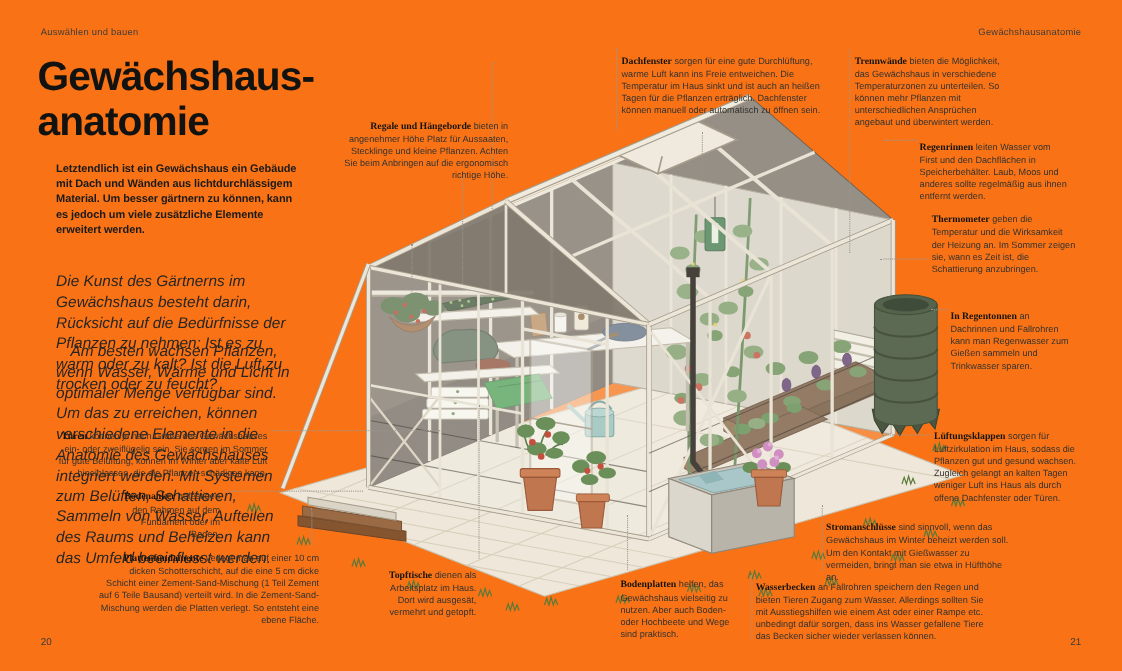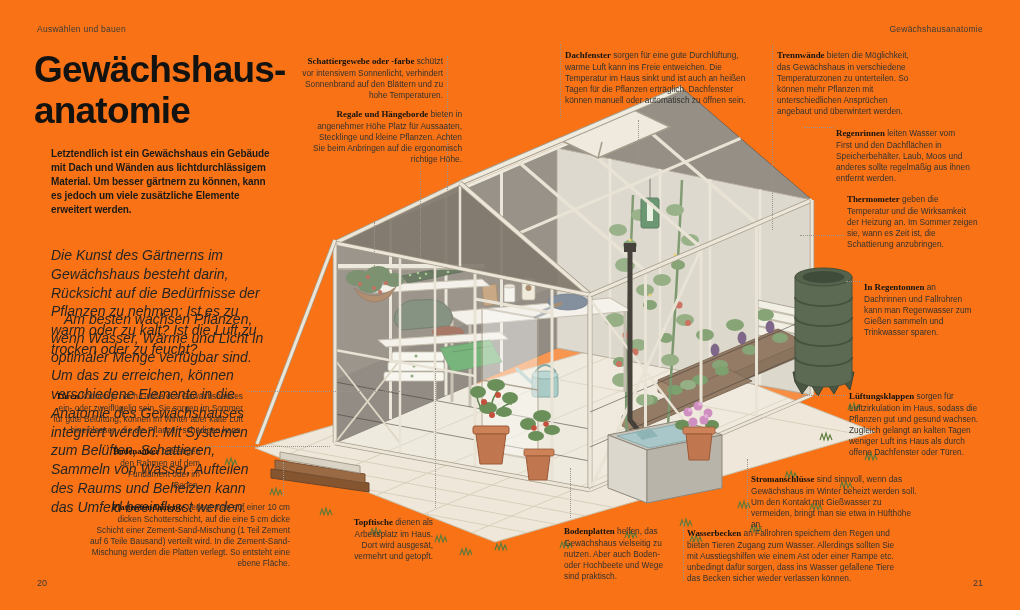--- a/index.html
+++ b/index.html
@@ -420,21 +420,20 @@
   <div class="lead-line lh" style="left:802px;top:395px;width:44px;"></div>
   <div class="lead-line lv" style="left:747px;top:459px;height:60px;"></div>
   <div class="lead-line lv" style="left:683px;top:523px;height:58px;"></div>
   <div class="lead-line lh" style="left:247px;top:391px;width:161px;"></div>
   <div class="lead-line lh" style="left:205px;top:446px;width:125px;"></div>
   <div class="lead-line lv" style="left:283px;top:462px;height:34px;"></div>
   <div class="lead-line lv" style="left:435px;top:368px;height:140px;"></div>
   <div class="lead-line lv" style="left:570px;top:468px;height:50px;"></div>
 </div>
 
-<p class="lbl r" style="left:301px;top:48px;width:142px;"><span class="lead">Schattiergewebe oder -farbe</span> <span>schützt vor intensivem Sonnenlicht, verhindert Sonnenbrand auf den Blättern und zu hohe Temperaturen.</span></p>
 <p class="lbl r" style="left:293px;top:101px;width:150px;margin-left:19px;"><span class="lead">Regale und Hängeborde</span> <span>bieten in angenehmer Höhe Platz für Aussaaten, Stecklinge und kleine Pflanzen. Achten Sie beim Anbringen auf die ergonomisch richtige Höhe.</span></p>
 <p class="lbl r" style="left:53px;top:383px;width:190px;"><span class="lead">Türen</span> <span>können je nach Größe des Gewächshauses ein- oder zweiflügelig sein. Sie sorgen im Sommer für gute Belüftung, können im Winter aber kalte Luft hineinlassen, die die Pflanzen schädigen kann.</span></p>
 <p class="lbl r" style="left:108px;top:438px;width:92px;"><span class="lead">Bodenanker</span> <span>befestigen den Rahmen auf dem Fundament oder im Boden.</span></p>
 <p class="lbl r" style="left:90px;top:494px;width:200px;"><span class="lead">Plattenfundamente</span> <span>verlegt man auf einer 10 cm dicken Schotterschicht, auf die eine 5 cm dicke Schicht einer Zement-Sand-Mischung (1 Teil Zement auf 6 Teile Bausand) verteilt wird. In die Zement-Sand-Mischung werden die Platten verlegt. So entsteht eine ebene Fläche.</span></p>
 <p class="lbl r" style="left:337px;top:509px;width:96px;"><span class="lead">Topftische</span> <span>dienen als Arbeitsplatz im Haus. Dort wird ausgesät, vermehrt und getopft.</span></p>
 <p class="lbl" style="left:565px;top:42px;width:188px;"><span class="lead">Dachfenster</span> <span>sorgen für eine gute Durchlüftung, warme Luft kann ins Freie entweichen. Die Temperatur im Haus sinkt und ist auch an heißen Tagen für die Pflanzen erträglich. Dachfenster können manuell oder automatisch zu öffnen sein.</span></p>
 <p class="lbl" style="left:777px;top:42px;width:136px;"><span class="lead">Trennwände</span> <span>bieten die Möglichkeit, das Gewächshaus in verschiedene Temperaturzonen zu unterteilen. So können mehr Pflanzen mit unterschiedlichen Ansprüchen angebaut und überwintert werden.</span></p>
 <p class="lbl" style="left:836px;top:120px;width:134px;"><span class="lead">Regenrinnen</span> <span>leiten Wasser vom First und den Dachflächen in Speicherbehälter. Laub, Moos und anderes sollte regelmäßig aus ihnen entfernt werden.</span></p>
 <p class="lbl" style="left:847px;top:186px;width:132px;"><span class="lead">Thermometer</span> <span>geben die Temperatur und die Wirksamkeit der Heizung an. Im Sommer zeigen sie, wann es Zeit ist, die Schattierung anzubringen.</span></p>
 <p class="lbl" style="left:864px;top:274px;width:112px;"><span class="lead">In Regentonnen</span> <span>an Dachrinnen und Fallrohren kann man Regenwasser zum Gießen sammeln und Trinkwasser sparen.</span></p>

